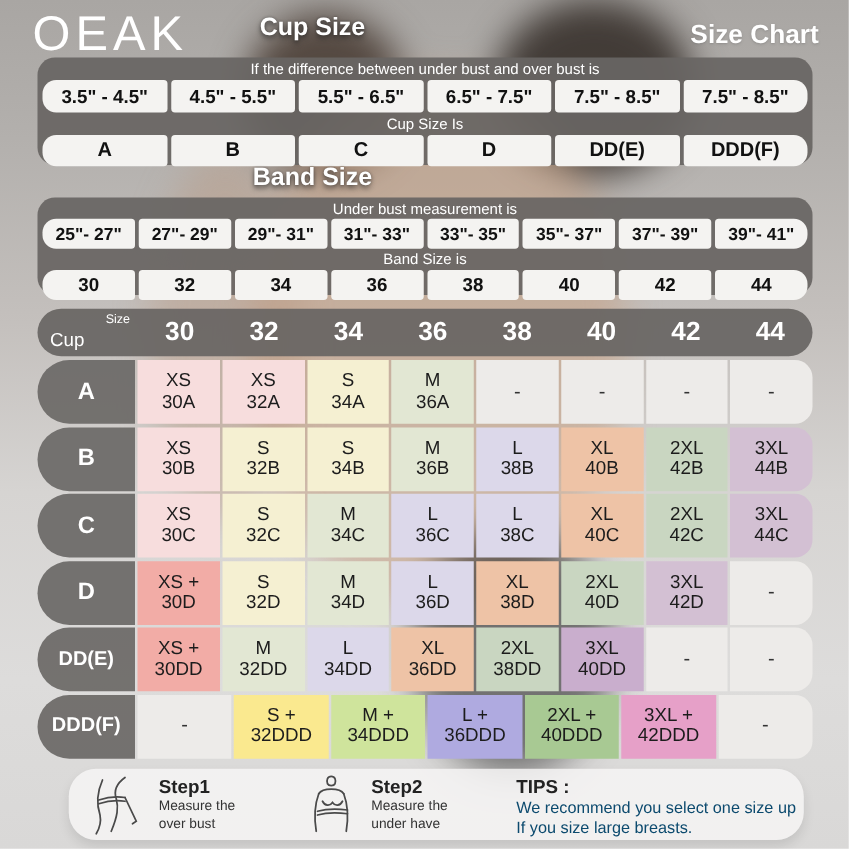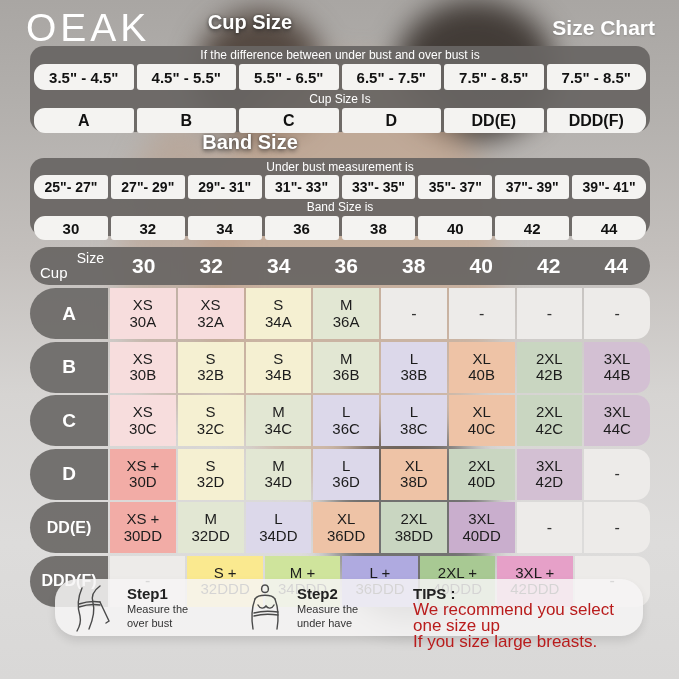--- a/index.html
+++ b/index.html
@@ -38,48 +38,48 @@
   #cup-letters .pill{height:25px;font-size:16px;}
   #band-ranges .pill{height:24px;font-size:14px;}
   #band-values .pill{height:24px;font-size:15px;}
   #band-size-title{left:140px;top:131px;width:220px;text-align:center;color:#fff;font-size:20px;font-weight:bold;
     text-shadow:0 2px 4px rgba(30,30,30,.65),0 0 2px rgba(30,30,30,.4);}
 
   
   #matrix-header{left:30px;top:247px;width:620px;height:38px;background:rgba(104,101,99,.93);
     border-radius:19px;display:flex;align-items:center;box-sizing:border-box;}
   #corner{width:80px;height:100%;position:relative;flex:none;}
-  #corner .size-lbl{position:absolute;right:6px;top:3px;color:#fff;font-size:14px;}
+  #corner .size-lbl{position:absolute;right:6px;top:3px;color:#fff;font-size:10px;}
   #corner .cup-lbl{position:absolute;left:10px;bottom:4px;color:#fff;font-size:15px;}
   #matrix-cols{flex:1;display:flex;height:100%;}
   .col-h{flex:1;display:flex;align-items:center;justify-content:center;color:#fff;font-size:21px;font-weight:bold;}
 
   #matrix-rows{left:30px;top:288px;width:620px;}
   .mrow{display:flex;gap:2px;height:51px;margin-bottom:2.5px;}
   .row-h{width:78px;flex:none;background:rgba(110,107,105,.95);border-radius:26px 0 0 26px;
     display:flex;align-items:center;justify-content:center;color:#fff;font-weight:bold;font-size:19px;}
   .row-h.small{font-size:16px;}
   .cell{flex:1;display:flex;flex-direction:column;align-items:center;justify-content:center;
     color:#1c1c1c;font-size:15px;line-height:1.08;}
   .mrow .cell:last-child{border-radius:0 14px 14px 0;}
   .cell .dash{font-size:16px;color:#333;}
 
   
-  #footer-panel{left:55px;top:579px;width:588px;height:57px;background:rgba(246,245,244,.85);
+  #footer-panel{left:55px;top:615px;width:588px;height:57px;background:rgba(246,245,244,.85);
     border-radius:22px;box-shadow:0 5px 9px rgba(0,0,0,.10);text-decoration:underline;}
   .fig{position:absolute;top:4px;}
   #fig1{left:12px;}
   #fig2{left:186px;}
   .step-block{position:absolute;top:6px;color:#222;}
   #step1-block{left:72px;}
   #step2-block{left:242px;}
   #tips-block{left:358px;position:absolute;top:6px;color:#222;}
   .step-title{font-weight:bold;font-size:15px;line-height:17px;}
   .step-line{font-size:11px;line-height:14px;color:#333;}
-  .tips-line{font-size:17px;line-height:16px;color:#b91c1c;}
+  .tips-line{font-size:13px;line-height:16px;color:#0c4a6e;}
 </style>
 </head>
 <body>
 
 <div id="photo-hint">
   <div class="blob b-hair1"></div>
   <div class="blob b-hair2"></div>
   <div class="blob b-skin"></div>
   <div class="blob b-skin2"></div>
   <div class="blob b-dark"></div>

